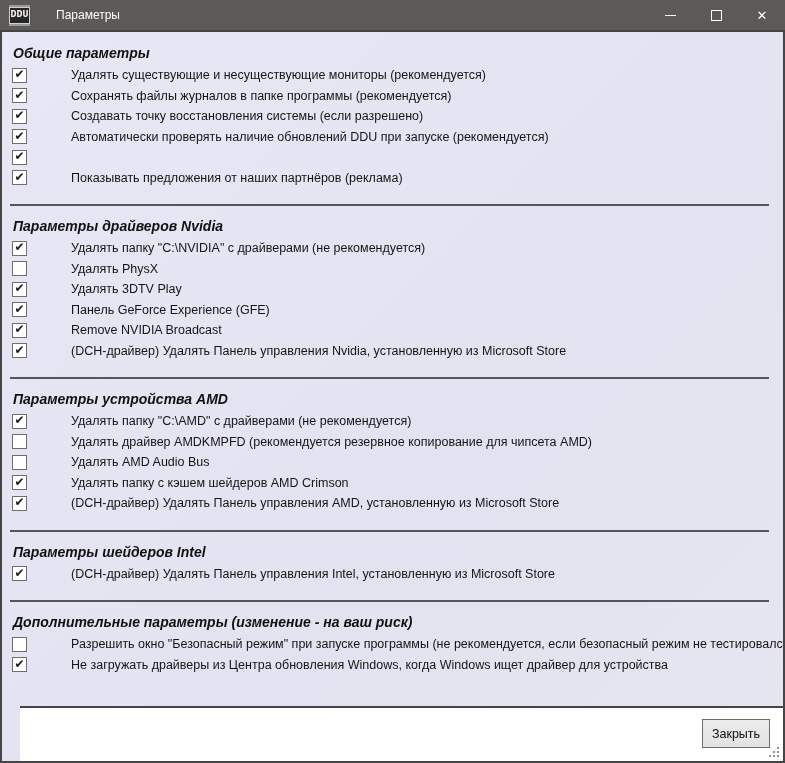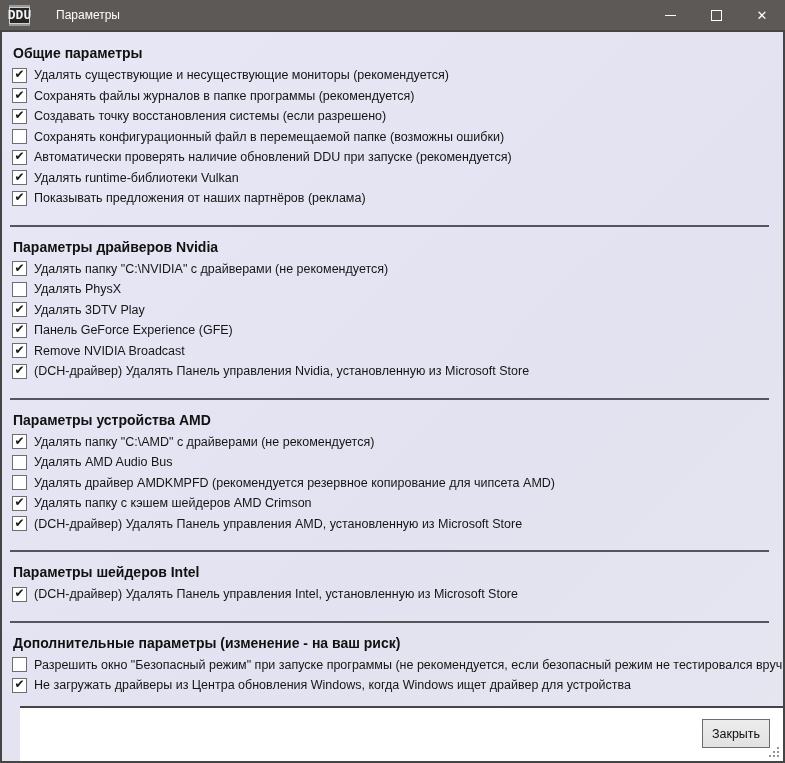--- a/index.html
+++ b/index.html
@@ -23,21 +23,21 @@
     color:#fff;
   }
   .app-icon{
     width:19px;height:15px;
     margin-left:9px;
     background:#262626;
     border:1px solid #cfcfcf;
     box-shadow:0 -2px 0 0 #9a9a9a,0 2px 0 0 #9a9a9a;
     display:flex;align-items:center;justify-content:center;
     font-family:"Liberation Mono","DejaVu Sans Mono",monospace;
-    font-size:13px;font-weight:bold;color:#f2f2f2;
+    font-size:10px;font-weight:bold;color:#f2f2f2;
     letter-spacing:0;line-height:1;
   }
   .window-title{
     margin-left:26px;
     font-size:12px;
     color:#fdfdfd;
   }
   .controls{
     position:absolute;right:0;top:0;height:30px;
     display:flex;align-items:stretch;
@@ -65,20 +65,21 @@
     box-sizing:border-box;
   }
   .section{padding-left:10px;}
   .section-title{
     font-size:14px;
     font-weight:bold;
     color:#111;
     line-height:18px;
     margin:0 0 3px 1px;
     white-space:nowrap;
+    font-style:italic;
   }
   .row{
     height:20.5px;
     display:flex;align-items:center;
     white-space:nowrap;
   }
   .cb{
     flex:0 0 auto;
     width:13px;height:13px;
     background:#ffffff;
@@ -90,20 +91,21 @@
   }
   .cb .mark{
     font-size:12px;line-height:13px;
     color:#1a1a1a;
     margin-top:-1px;
     font-family:"DejaVu Sans",sans-serif;
   }
   .lbl{
     font-size:12.5px;
     color:#151515;
+    margin-left:37px;
   }
   .divider{
     height:2px;
     background:#55555e;
     margin:16px 14px 11px 8px;
   }
   
   .footer{
     position:absolute;left:18px;right:0;bottom:0;height:53px;
     background:#ffffff;
@@ -172,34 +174,29 @@
             </span>
             <span class="lbl">Сохранять файлы журналов в папке программы (рекомендуется)</span>
           </div>
           <div class="row">
             <span class="cb">
               <span class="mark">✔</span>
             </span>
             <span class="lbl">Создавать точку восстановления системы (если разрешено)</span>
           </div>
           <div class="row">
-            <span class="cb"></span>
-            <span class="lbl">Сохранять конфигурационный файл в перемещаемой папке (возможны ошибки)</span>
-          </div>
-          <div class="row">
             <span class="cb">
               <span class="mark">✔</span>
             </span>
             <span class="lbl">Автоматически проверять наличие обновлений DDU при запуске (рекомендуется)</span>
           </div>
           <div class="row">
             <span class="cb">
               <span class="mark">✔</span>
             </span>
-            <span class="lbl">Удалять runtime-библиотеки Vulkan</span>
           </div>
           <div class="row">
             <span class="cb">
               <span class="mark">✔</span>
             </span>
             <span class="lbl">Показывать предложения от наших партнёров (реклама)</span>
           </div>
         </div>
         <div class="divider"></div>
         <div class="section">
@@ -243,25 +240,25 @@
         <div class="section">
           <div class="section-title">Параметры устройства AMD</div>
           <div class="row">
             <span class="cb">
               <span class="mark">✔</span>
             </span>
             <span class="lbl">Удалять папку "C:\AMD" с драйверами (не рекомендуется)</span>
           </div>
           <div class="row">
             <span class="cb"></span>
+            <span class="lbl">Удалять драйвер AMDKMPFD (рекомендуется резервное копирование для чипсета AMD)</span>
+          </div>
+          <div class="row">
+            <span class="cb"></span>
             <span class="lbl">Удалять AMD Audio Bus</span>
-          </div>
-          <div class="row">
-            <span class="cb"></span>
-            <span class="lbl">Удалять драйвер AMDKMPFD (рекомендуется резервное копирование для чипсета AMD)</span>
           </div>
           <div class="row">
             <span class="cb">
               <span class="mark">✔</span>
             </span>
             <span class="lbl">Удалять папку с кэшем шейдеров AMD Crimson</span>
           </div>
           <div class="row">
             <span class="cb">
               <span class="mark">✔</span>

